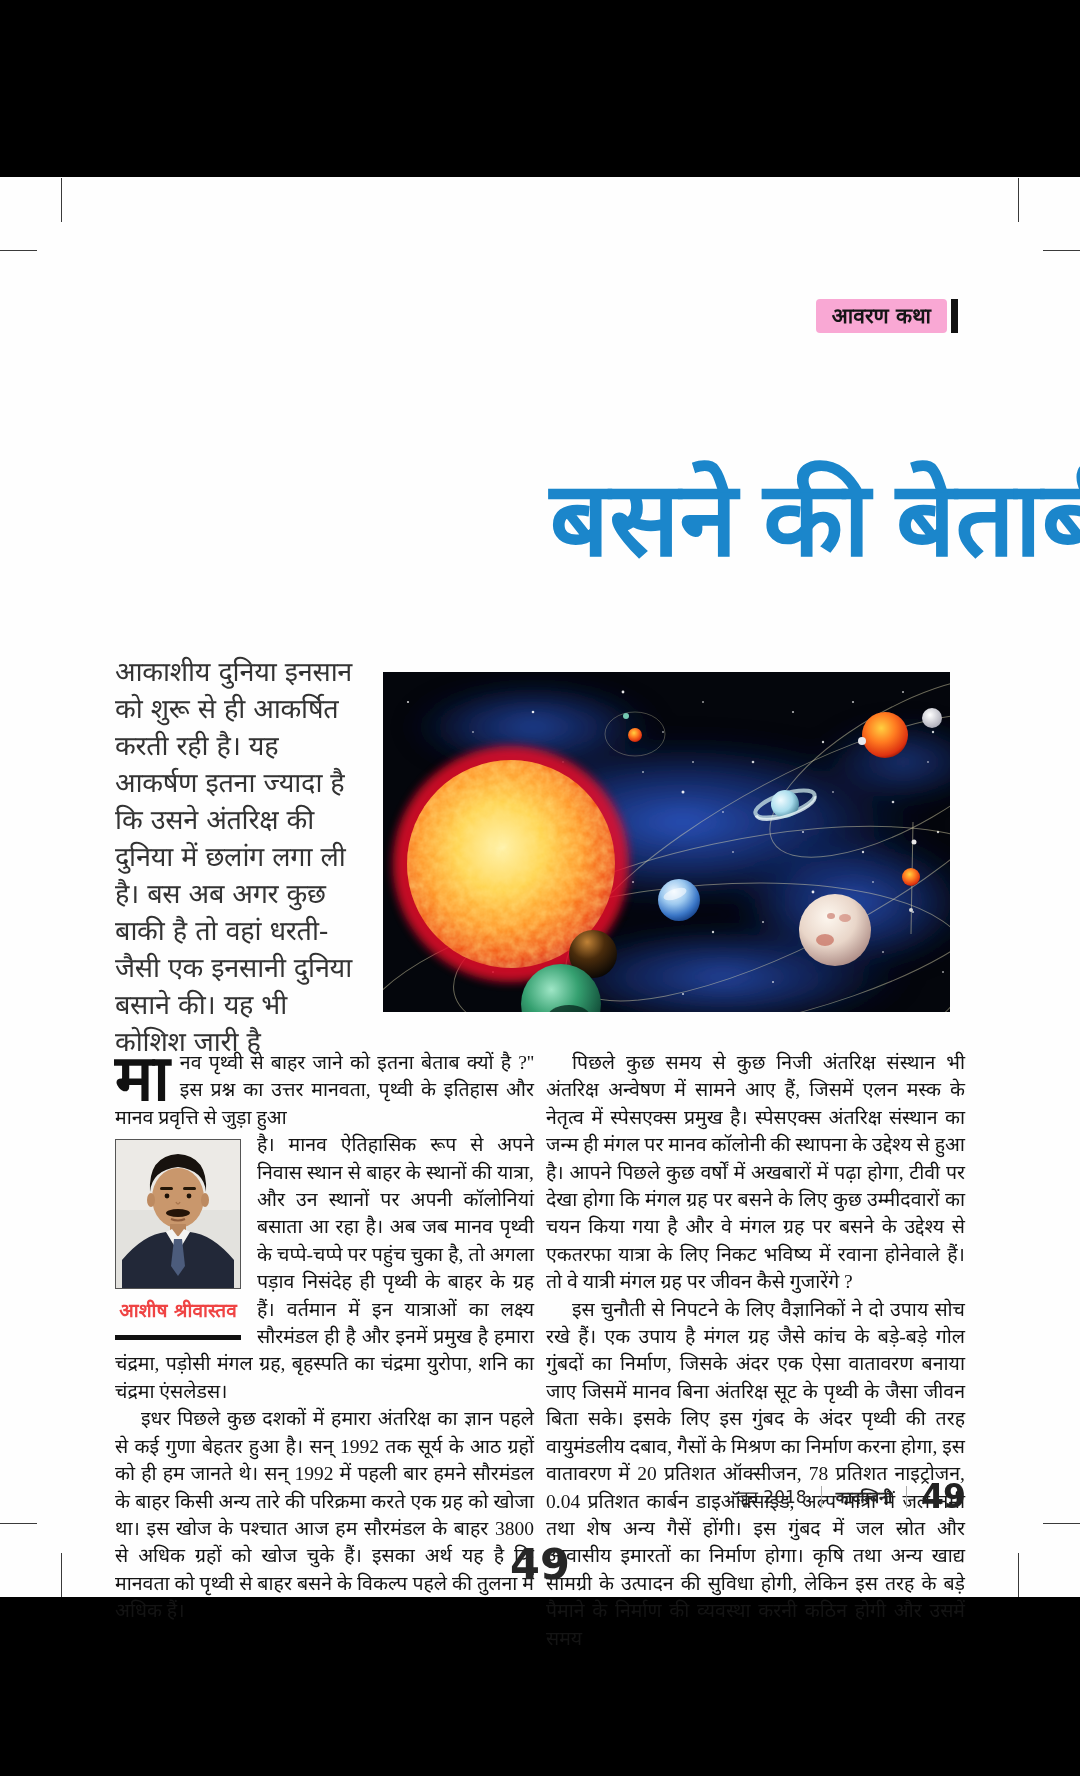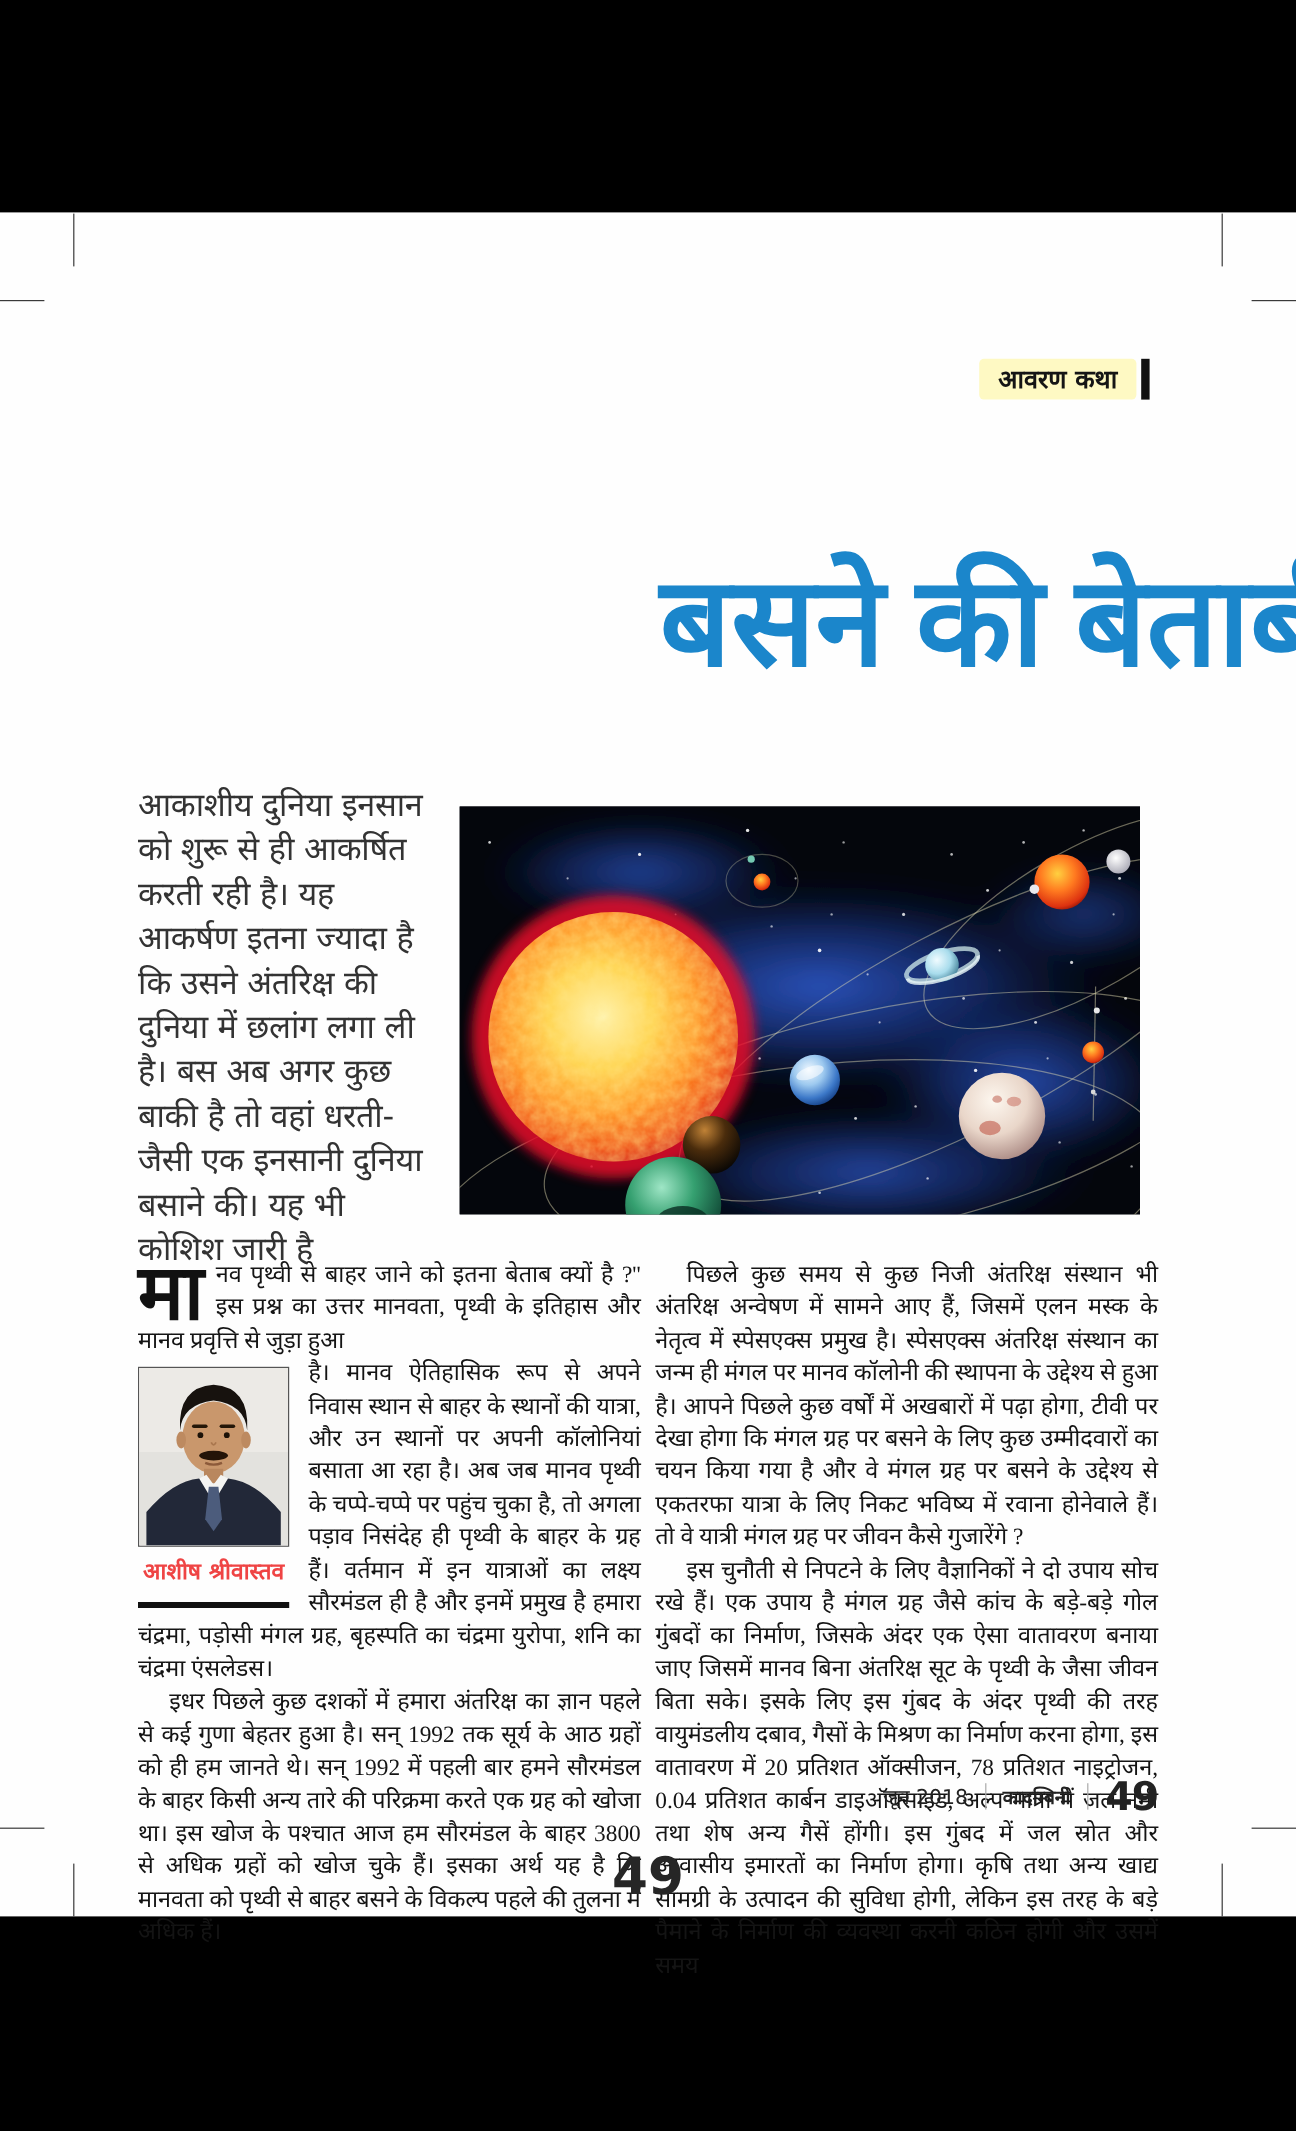--- a/index.html
+++ b/index.html
@@ -7,21 +7,21 @@
           font-family:"Liberation Serif", serif;}
   .sheet{position:absolute;left:0;top:177px;width:1080px;height:1420px;background:#fefefe;}
 
   
   .crop{position:absolute;background:#3a3a3a;z-index:5;}
   .crop.v{width:1px;height:44px;}
   .crop.h{height:1px;width:37px;}
 
   
   .badge-row{position:absolute;top:122px;right:122px;display:flex;align-items:stretch;height:34px;}
-  .badge{background:#fef9c3;color:#151515;font-family:"DejaVu Sans", sans-serif;font-weight:bold;
+  .badge{background:#f9a8d4;color:#151515;font-family:"DejaVu Sans", sans-serif;font-weight:bold;
          font-size:21px;line-height:34px;padding:0 16px;border-radius:4px;letter-spacing:0;}
   .badge-bar{width:7px;background:#111;margin-left:4px;}
 
   
   .title1{position:absolute;top:148px;left:0;width:100%;text-align:center;color:#101010;
           font-family:"Liberation Serif", serif;font-weight:bold;font-size:96px;line-height:1.05;margin:0;}
   .title2{position:absolute;top:288px;left:0;width:100%;text-align:right;color:#1b86cb;
           font-family:"Liberation Serif", serif;font-weight:bold;font-size:104px;line-height:1.05;margin:0;padding-left:48px;}
 
   

